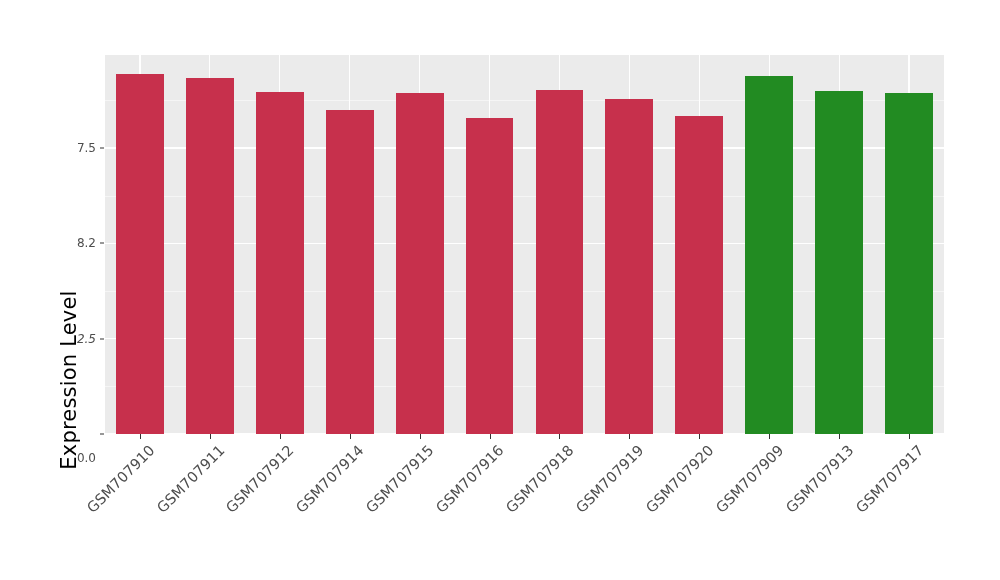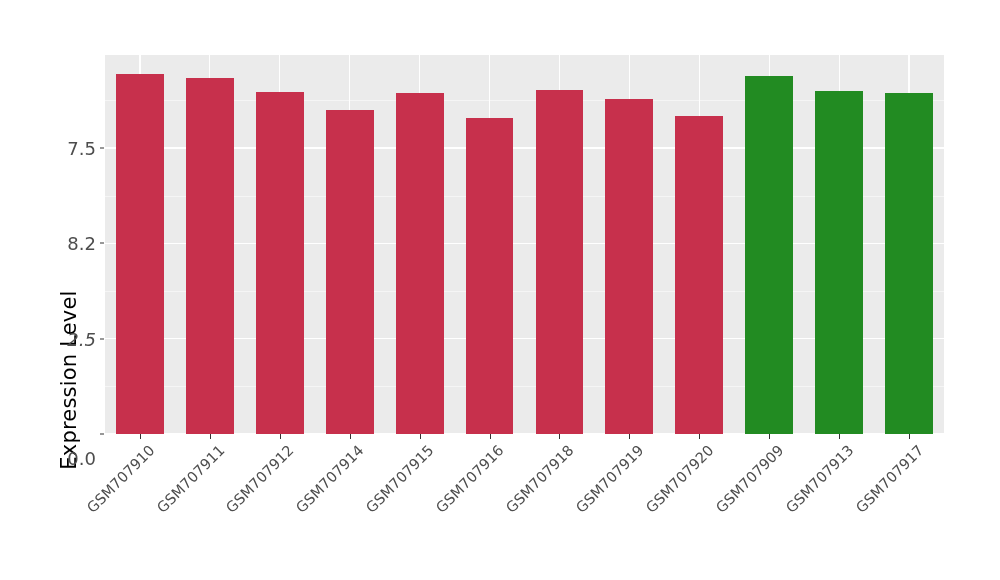--- a/index.html
+++ b/index.html
@@ -46,21 +46,21 @@
     top: 0px;
     left: -90px;
   }
 
   
   .y-tick-label {
     position: absolute;
     right: 0;
     width: 46px;
     text-align: right;
-    font-size: 18px;
+    font-size: 12px;
     color: #4d4d4d;
     transform: translateY(-50%);
     white-space: nowrap;
   }
   #y-tick-labels {
     position: absolute;
     left: 50px;
     top: 0;
     width: 46px;
     height: 580px;

